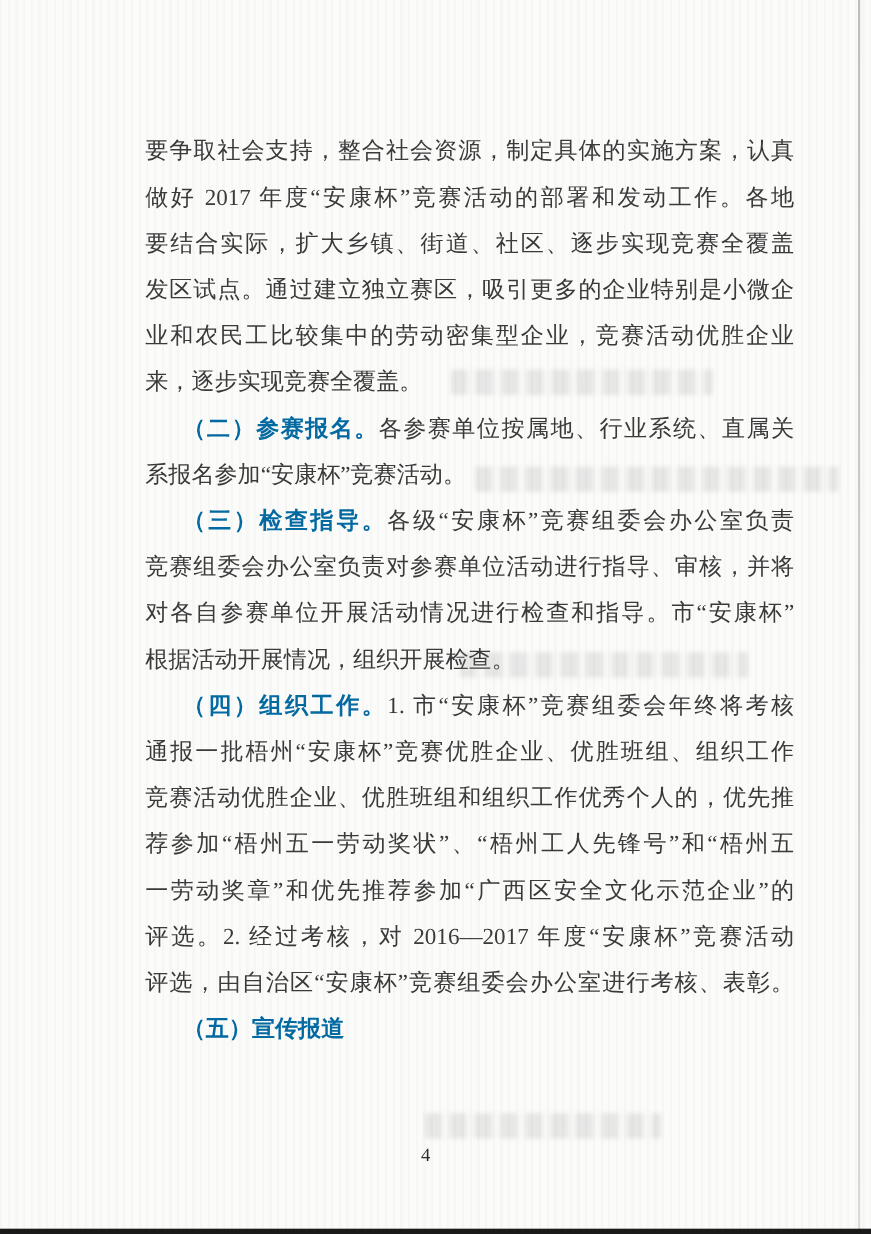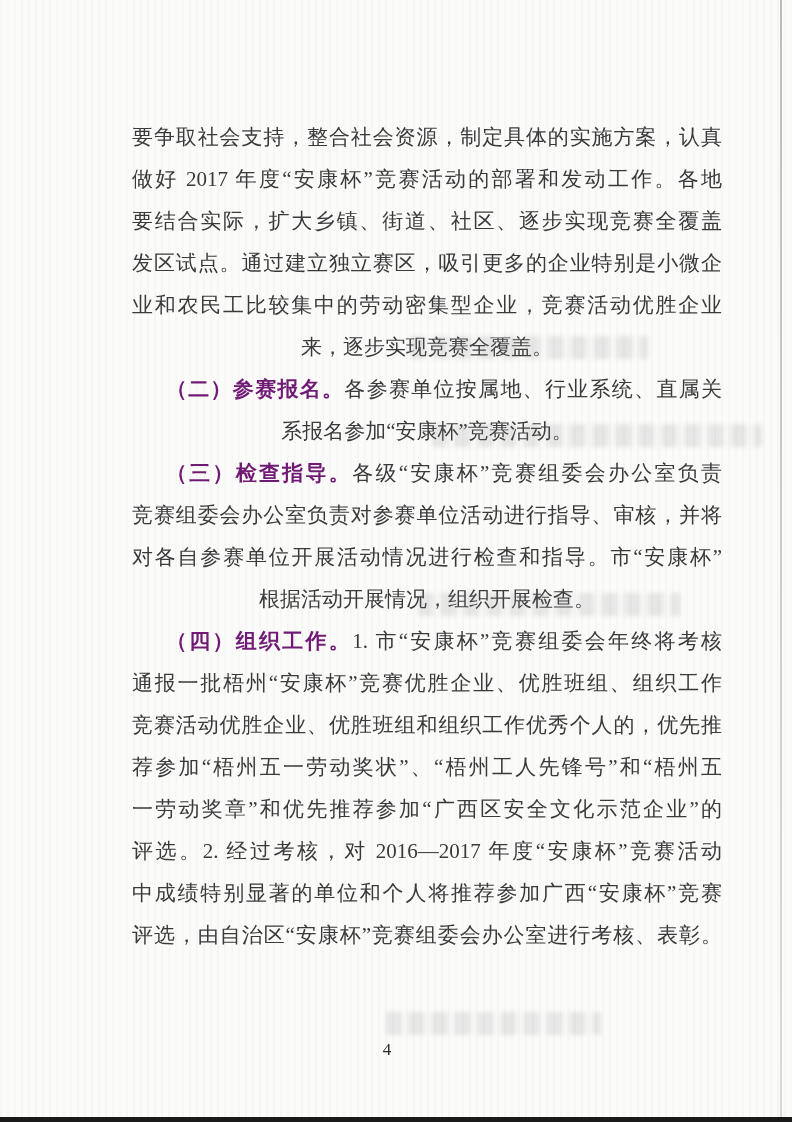--- a/index.html
+++ b/index.html
@@ -31,33 +31,32 @@
     width: 590px;
     margin-left: 35px;
   }
   .line {
     height: 42px;
     line-height: 42px;
     font-size: 21px;
     color: #3a3a3a;
     white-space: nowrap;
     text-justify: inter-ideograph;
-    text-align: center;
   }
   .line.full {
     white-space: normal;
     text-align: justify;
     text-align-last: justify;
   }
   .line.indent {
     text-indent: 34px;
   }
   .lead {
     font-weight: 700;
-    color: #701a75;
+    color: #0369a1;
   }
   .page-number {
     position: absolute;
     left: 97px;
     width: 580px;
     top: 1040px;
     text-align: center;
     font-size: 17px;
     color: #2b2b2b;
   }
@@ -112,22 +111,22 @@
     <div class="line full indent"><span class="lead">（三）检查指导。</span><span>各级“安康杯”竞赛组委会办公室负责</span></div>
     <div class="line full"><span class="lead"></span><span>竞赛组委会办公室负责对参赛单位活动进行指导、审核，并将</span></div>
     <div class="line full"><span class="lead"></span><span>对各自参赛单位开展活动情况进行检查和指导。市“安康杯”</span></div>
     <div class="line"><span class="lead"></span><span>根据活动开展情况，组织开展检查。</span></div>
     <div class="line full indent"><span class="lead">（四）组织工作。</span><span>1. 市“安康杯”竞赛组委会年终将考核</span></div>
     <div class="line full"><span class="lead"></span><span>通报一批梧州“安康杯”竞赛优胜企业、优胜班组、组织工作</span></div>
     <div class="line full"><span class="lead"></span><span>竞赛活动优胜企业、优胜班组和组织工作优秀个人的，优先推</span></div>
     <div class="line full"><span class="lead"></span><span>荐参加“梧州五一劳动奖状”、“梧州工人先锋号”和“梧州五</span></div>
     <div class="line full"><span class="lead"></span><span>一劳动奖章”和优先推荐参加“广西区安全文化示范企业”的</span></div>
     <div class="line full"><span class="lead"></span><span>评选。2. 经过考核，对 2016—2017 年度“安康杯”竞赛活动</span></div>
-    <div class="line full"><span class="lead"></span><span>中成绩特别显著的单位和个人将推荐参加广西“安康杯”竞赛</span></div>
     <div class="line full"><span class="lead"></span><span>评选，由自治区“安康杯”竞赛组委会办公室进行考核、表彰。</span></div>
+    <div class="line indent"><span class="lead">（五）宣传报道</span><span></span></div>
   </div>
 
   <div class="ghost ghost-a"></div>
   <div class="ghost ghost-b"></div>
   <div class="ghost ghost-c"></div>
   <div class="ghost ghost-d"></div>
 
   <div class="page-number">4</div>
   <div class="right-edge-line"></div>
   <div class="bottom-bar"></div>

